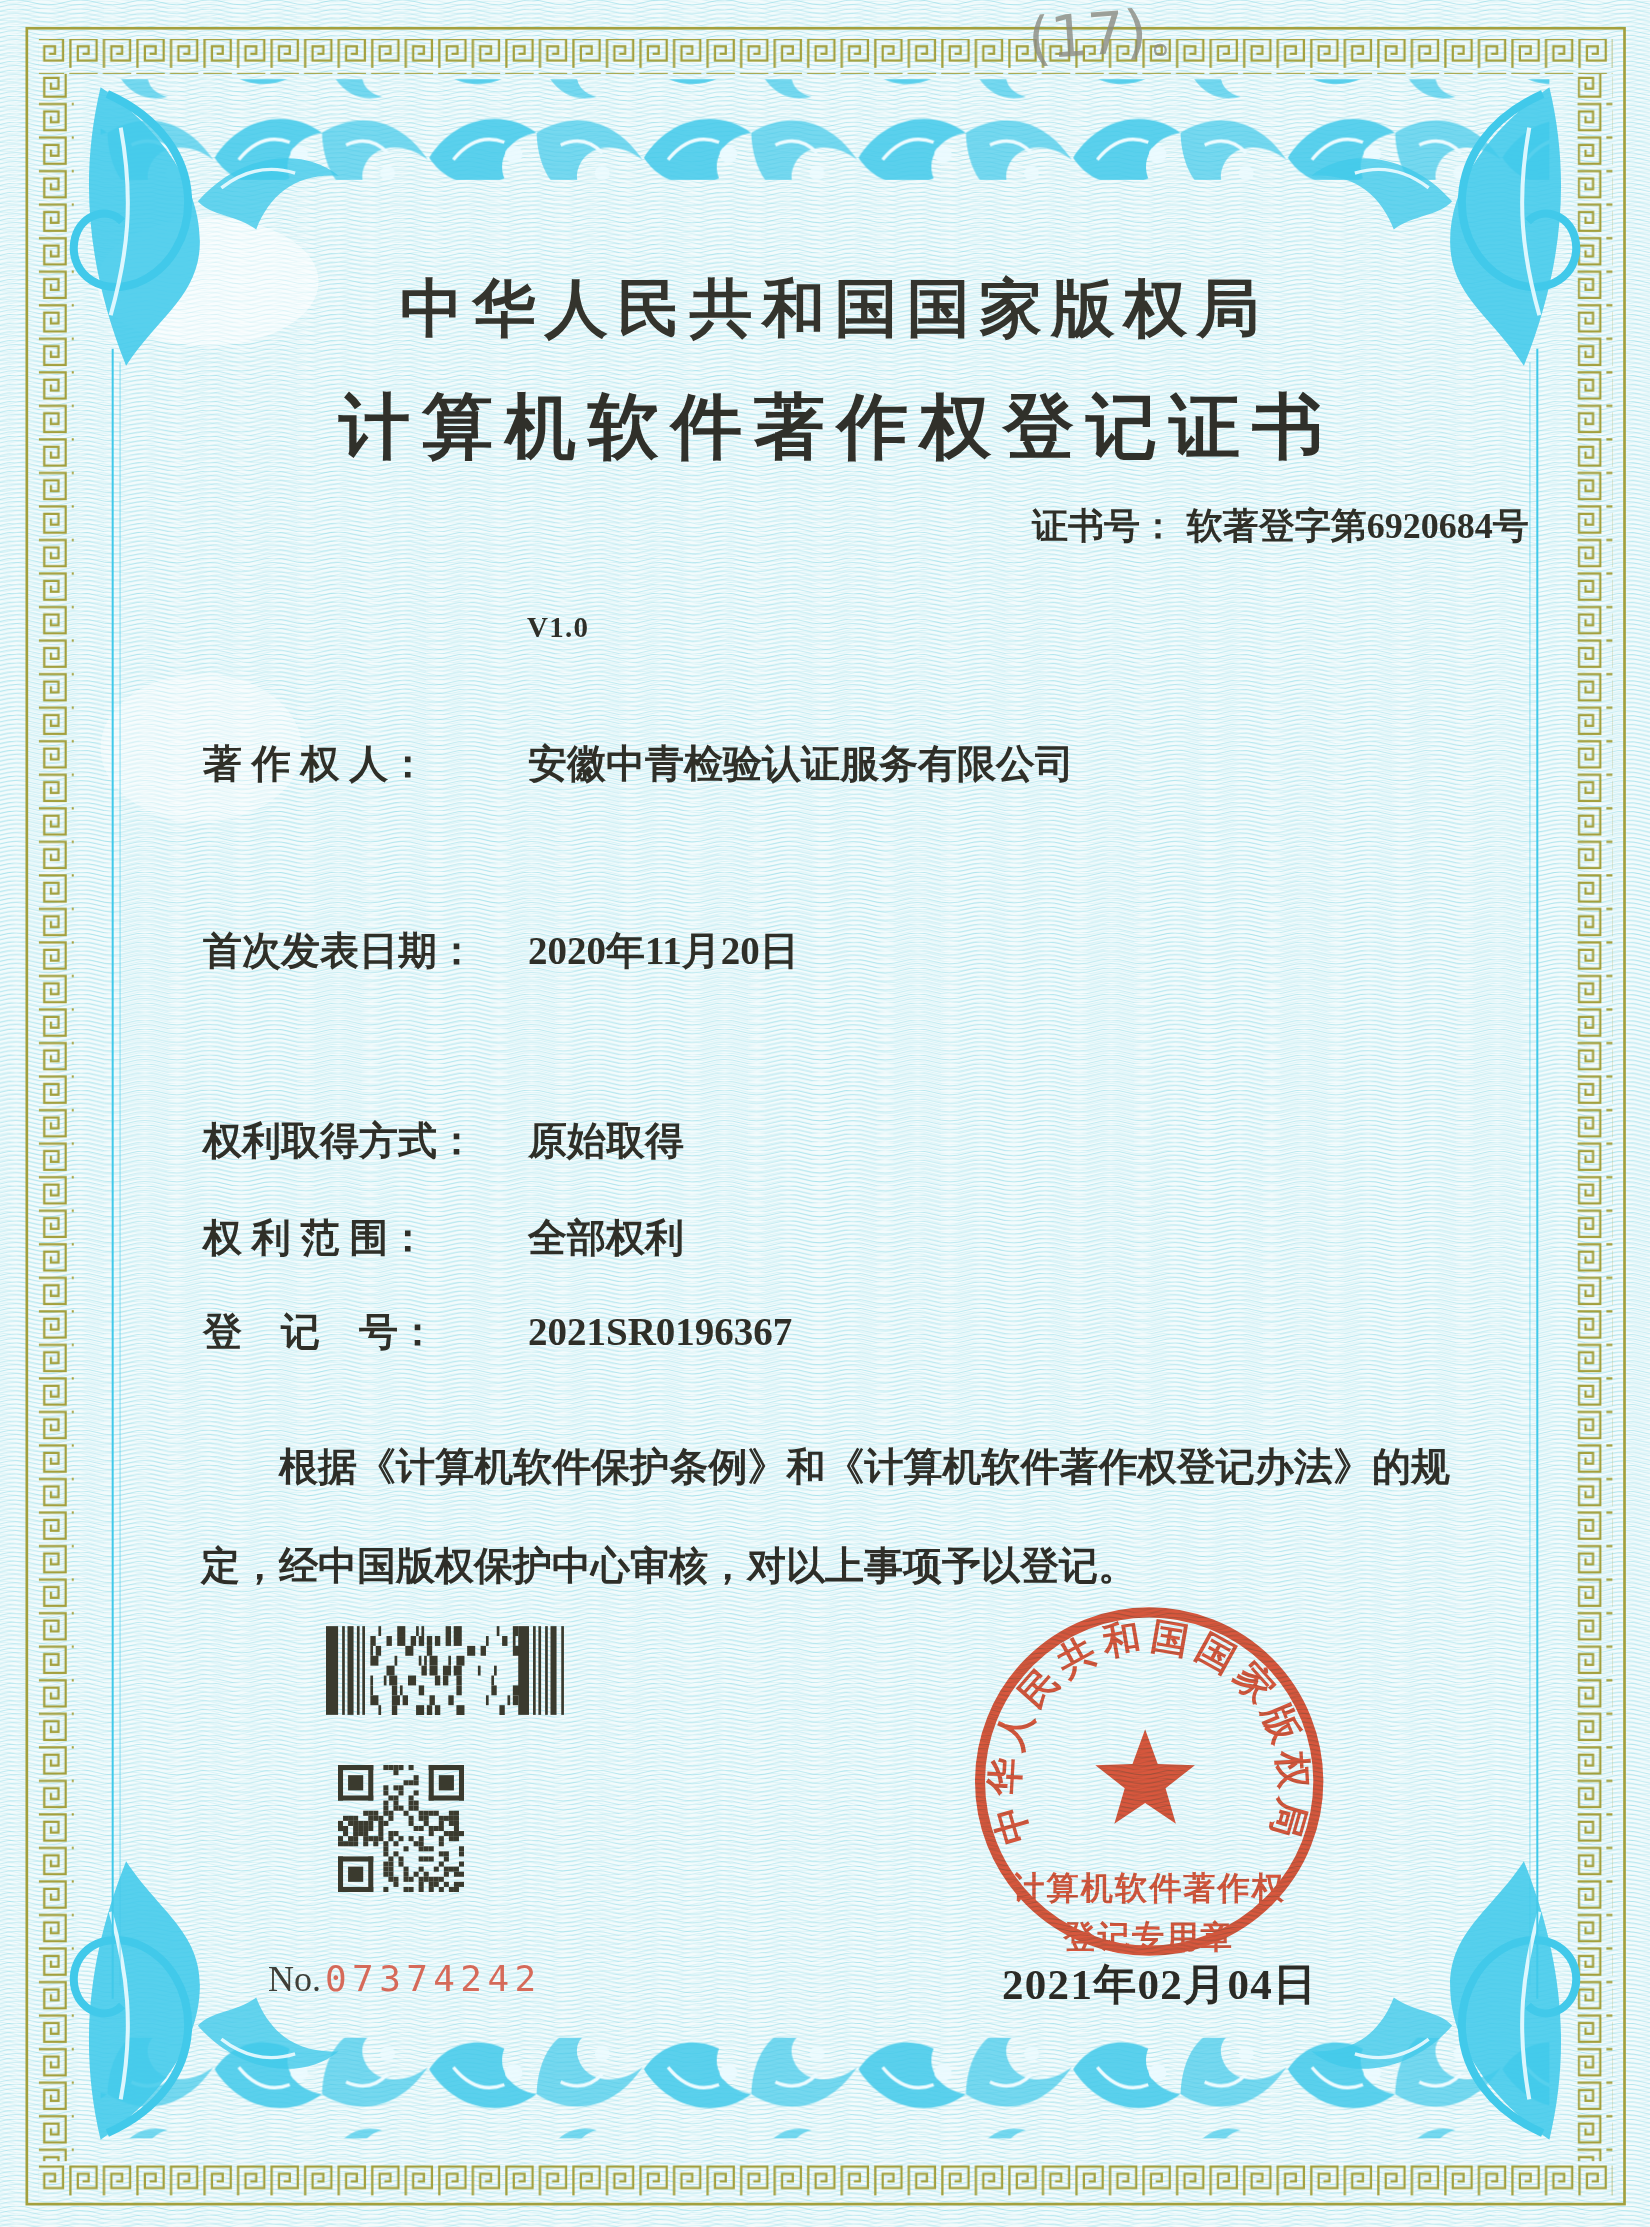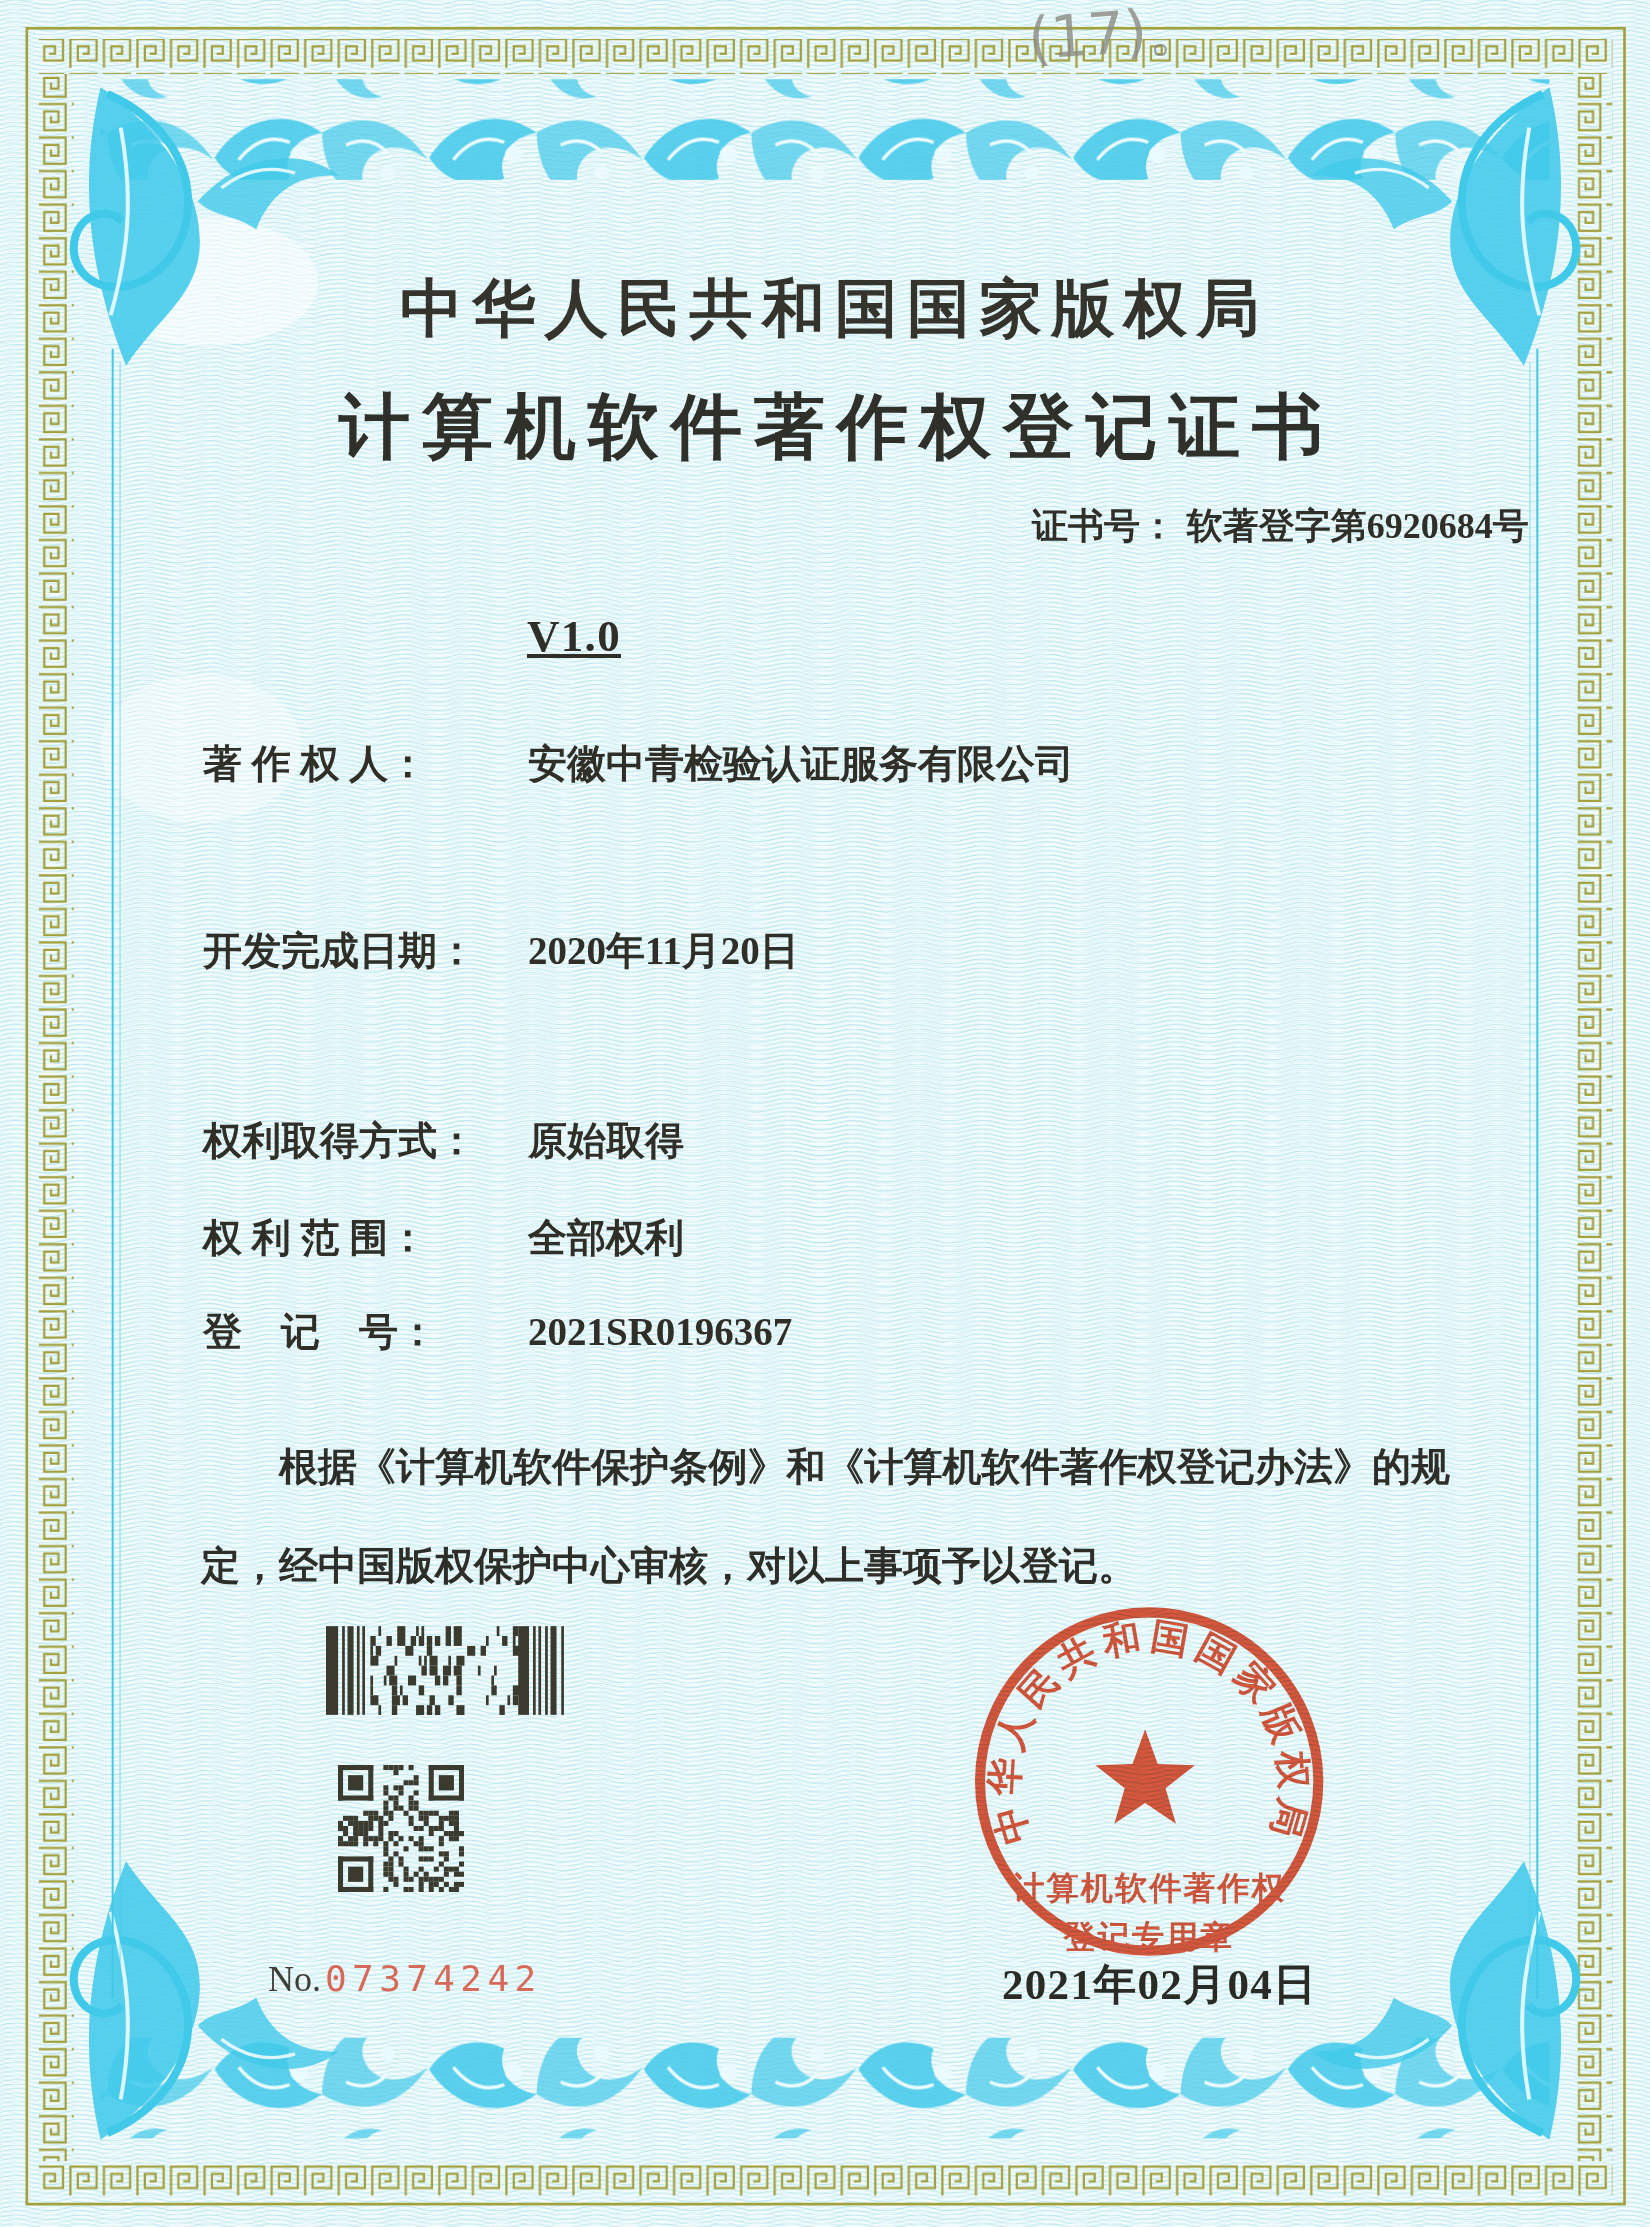--- a/index.html
+++ b/index.html
@@ -15,21 +15,21 @@
   .annotation{position:absolute;left:1028px;top:-5.4px;font-size:58px;color:#8b8b82;
     transform:rotate(-4deg);opacity:.8;font-family:"DejaVu Sans",sans-serif;}
   .authority{position:absolute;left:0;top:266px;width:1650px;margin:0;text-align:center;
     font-size:63px;font-weight:700;letter-spacing:9.4px;padding-left:9.4px;color:#34342d;}
   .cert-title{position:absolute;left:0;top:380px;width:1650px;margin:0;text-align:center;
     font-size:71px;font-weight:700;letter-spacing:12px;padding-left:12px;color:#30302a;}
   .cert-no{position:absolute;left:1032px;top:502px;font-size:36px;font-weight:700;white-space:nowrap;}
   .cert-no .val{margin-left:10.7px;}
   .row{position:absolute;left:203px;font-size:39px;font-weight:700;white-space:nowrap;line-height:1.08;}
   .row .lab{display:inline-block;min-width:325px;}
-  .r0{top:564px}.rv2{top:612px;left:527px;font-size:45px;letter-spacing:1.3px;text-decoration:underline;}
+  .r0{top:564px}.rv2{top:612px;left:527px;font-size:29px;letter-spacing:1.3px;}
   .r1{top:743px}.r2{top:930px}.r3{top:1027px}.r4{top:1120px}.r5{top:1217px}.r6{top:1311px}
   .paragraph{position:absolute;left:201px;top:1417px;width:1249px;margin:0;
     font-size:39px;font-weight:700;line-height:99px;text-indent:78px;text-align:justify;color:#2e2e28;}
   .code{position:absolute;}
   .code rect{fill:#3a3a2e;}
   #barcode{left:326px;top:1626px;}
   #qrcode{left:338px;top:1765px;}
   .seal-svg{position:absolute;left:929px;top:1560px;mix-blend-mode:multiply;opacity:.92;}
   .seal-text{fill:#e2492c;font-family:"Liberation Serif","DejaVu Serif",serif;font-weight:700;}
   .ring{font-size:56px;letter-spacing:10px;}
@@ -119,21 +119,21 @@
   <div class="cert-no">
     <span>证书号：</span><span class="val">软著登字第6920684号</span>
   </div>
 
   <div class="row rv2">V1.0</div>
 
   <div class="row r1">
     <span class="lab">著 作 权 人：</span><span class="val">安徽中青检验认证服务有限公司</span>
   </div>
   <div class="row r2">
-    <span class="lab">开发完成日期：</span><span class="val">2020年11月20日</span>
+    <span class="lab">首次发表日期：</span><span class="val">2020年11月20日</span>
   </div>
   <div class="row r5">
     <span class="lab">权 利 范 围：</span><span class="val">全部权利</span>
   </div>
   <div class="row r4">
     <span class="lab">权利取得方式：</span><span class="val">原始取得</span>
   </div>
   <div class="row r6">
     <span class="lab">登　记　号：</span><span class="val">2021SR0196367</span>
   </div>

